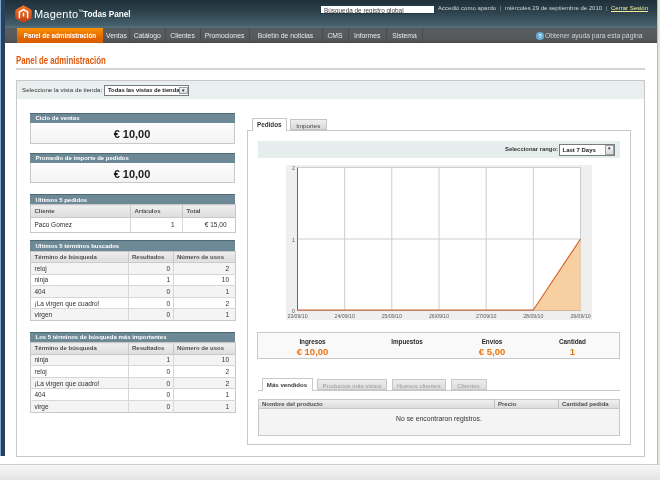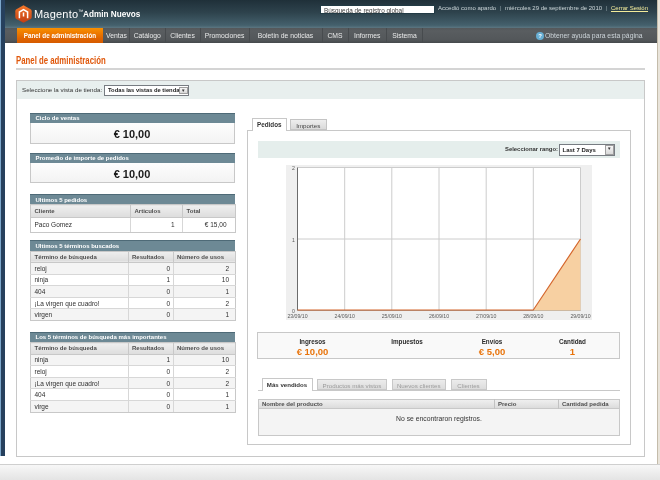--- a/index.html
+++ b/index.html
@@ -93,21 +93,21 @@
   <defs>
       <linearGradient id="lg" x1="0" y1="0" x2="0" y2="1">
     <stop offset="0" stop-color="#f3782a"></stop>
         <stop offset="1" stop-color="#c33d12"></stop>
   </linearGradient>
     </defs>
   <path d="M8.5 0.3 L15.6 4.2 Q16.7 4.9 16.7 6.2 L16.7 12 Q16.7 13.3 15.6 14 L8.5 17.7 L1.4 14 Q0.3 13.3 0.3 12 L0.3 6.2 Q0.3 4.9 1.4 4.2 Z" fill="url(#lg)"></path>
   <path d="M4.4 13.2 L4.4 7 L8.5 4.6 L12.6 7 L12.6 13.2 M8.5 7.6 L8.5 11.4" stroke="#fff" stroke-width="1.5" fill="none"></path>
 </svg>
 <div id="mageword" class="abs">Magento<sup>™</sup></div>
-<div id="adminword" class="abs">Admin Nuevos</div>
+<div id="adminword" class="abs">Todas Panel</div>
 <div id="search" class="abs">
     <span>Búsqueda de registro global</span>
   </div>
 <div id="hright">Accedió como apardo <span class="sep">|</span> miércoles 29 de septiembre de 2010 <span class="sep">|</span> <a>Cerrar Sesión</a></div>
 
 <div id="navactive">Panel de administración</div>
 <div class="navtab" style="left:104px; width:26px;">Ventas</div>
 <div class="navtab" style="left:130px; width:35.5px;">Catálogo</div>
 <div class="navtab" style="left:165.5px; width:35px;">Clientes</div>
 <div class="navtab" style="left:200.5px; width:49px;">Promociones</div>

